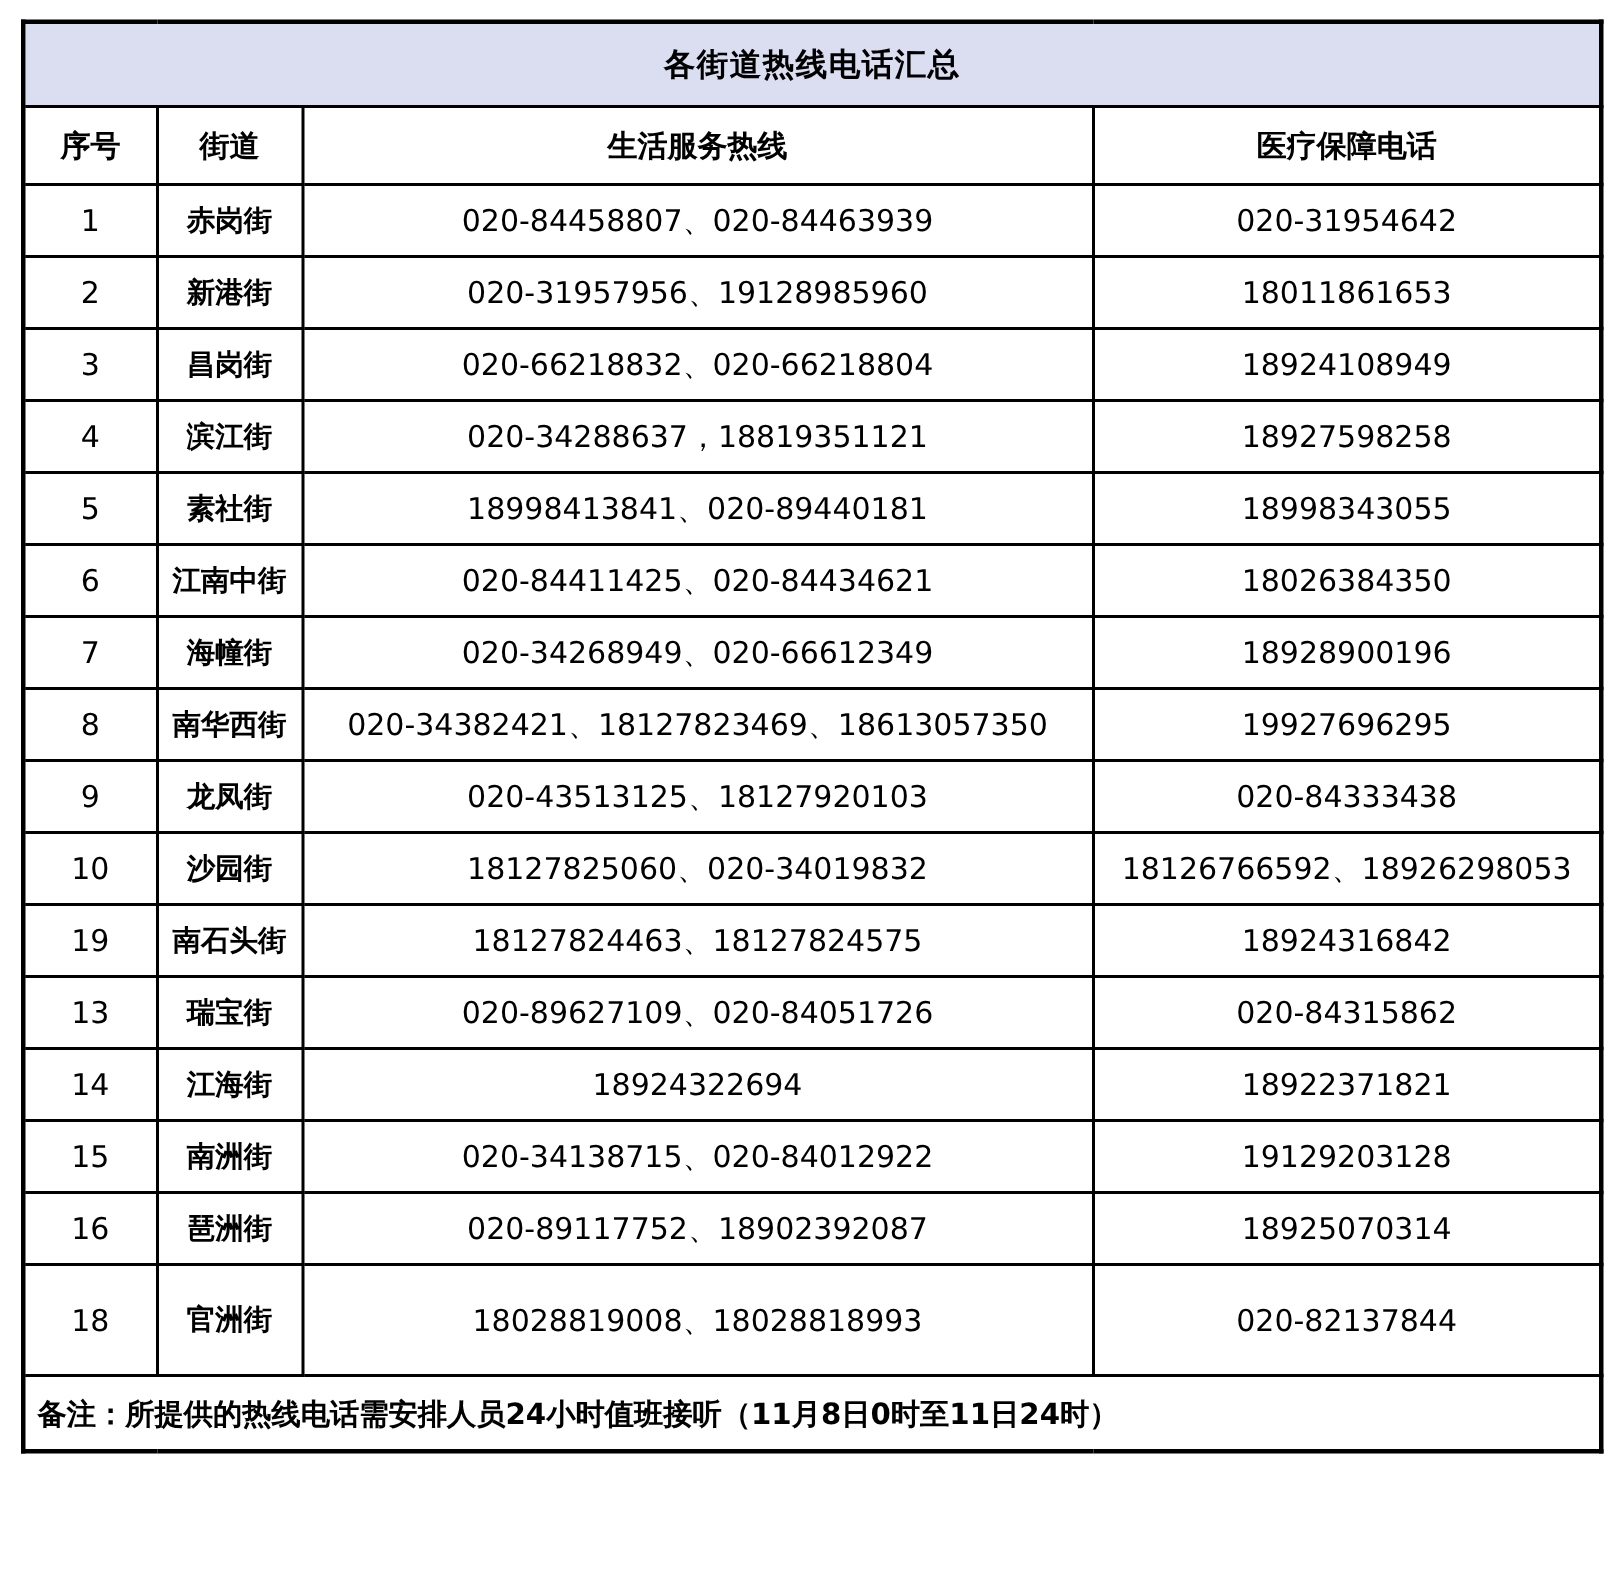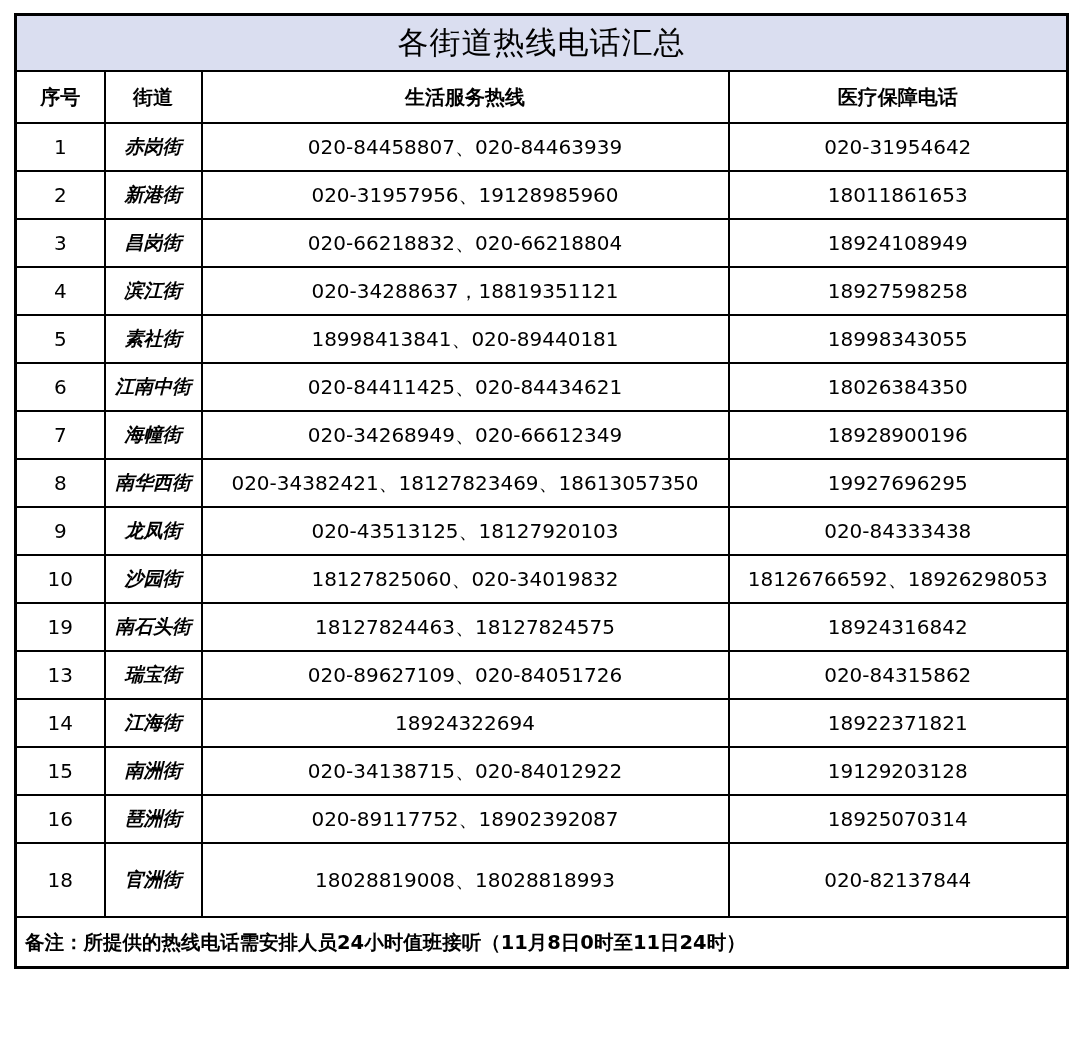--- a/index.html
+++ b/index.html
@@ -27,39 +27,38 @@
   table.hotline td, table.hotline th {
     border: 2px solid #000000;
     text-align: center;
     vertical-align: middle;
     padding: 2px 4px;
     overflow: hidden;
     white-space: nowrap;
   }
   tr.title-row td {
     height: 50px;
-    font-size: 31px;
-    font-weight: normal;
+    font-size: 21px;
+    font-weight: bold;
     letter-spacing: 1px;
   }
   tr.header-row th {
     height: 46px;
     font-size: 20px;
     font-weight: bold;
     font-family: Liberation Mono, monospace;
   }
   tr.data-row td {
     height: 42px;
     font-size: 20px;
     font-weight: normal;
   }
   tr.data-row td.c-street {
     font-weight: bold;
     font-size: 19px;
-    font-style: italic;
   }
   tr.data-row.tall td {
     height: 68px;
   }
   tr.note-row td {
     height: 44px;
     font-size: 19.5px;
     font-weight: bold;
     text-align: left;
     padding-left: 8px;

